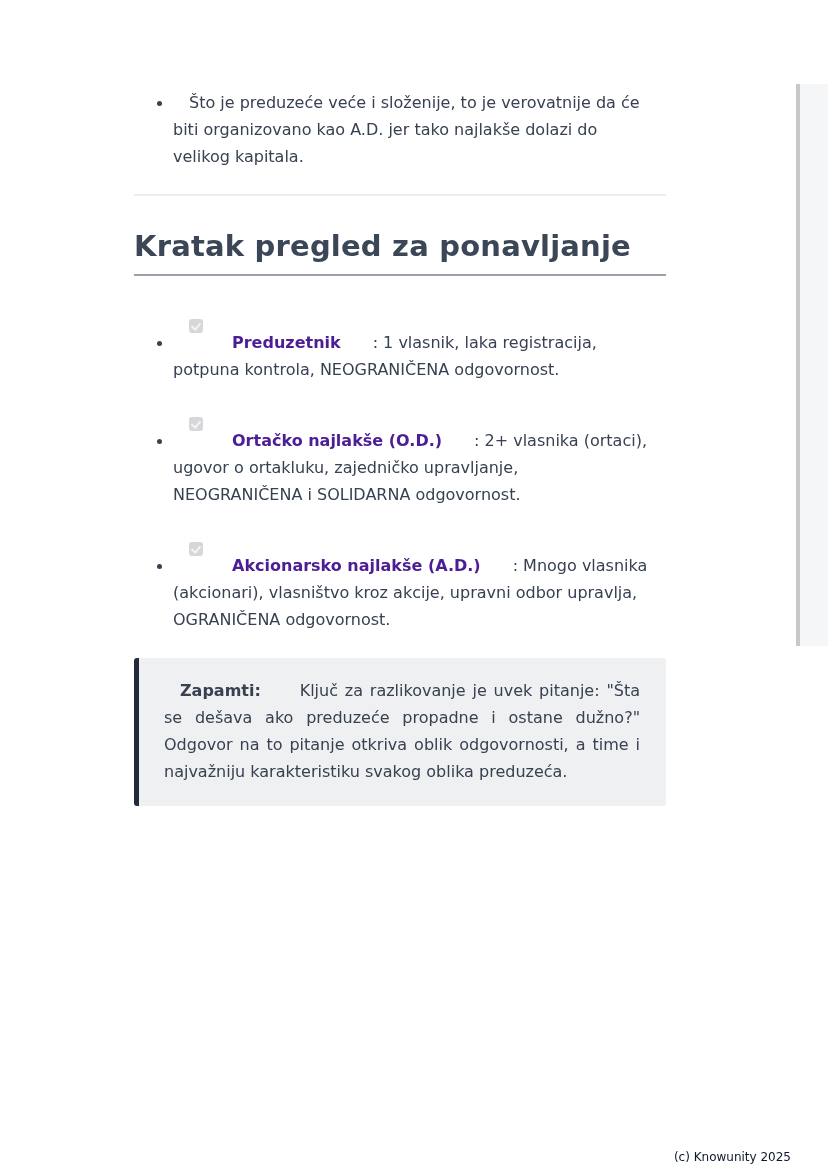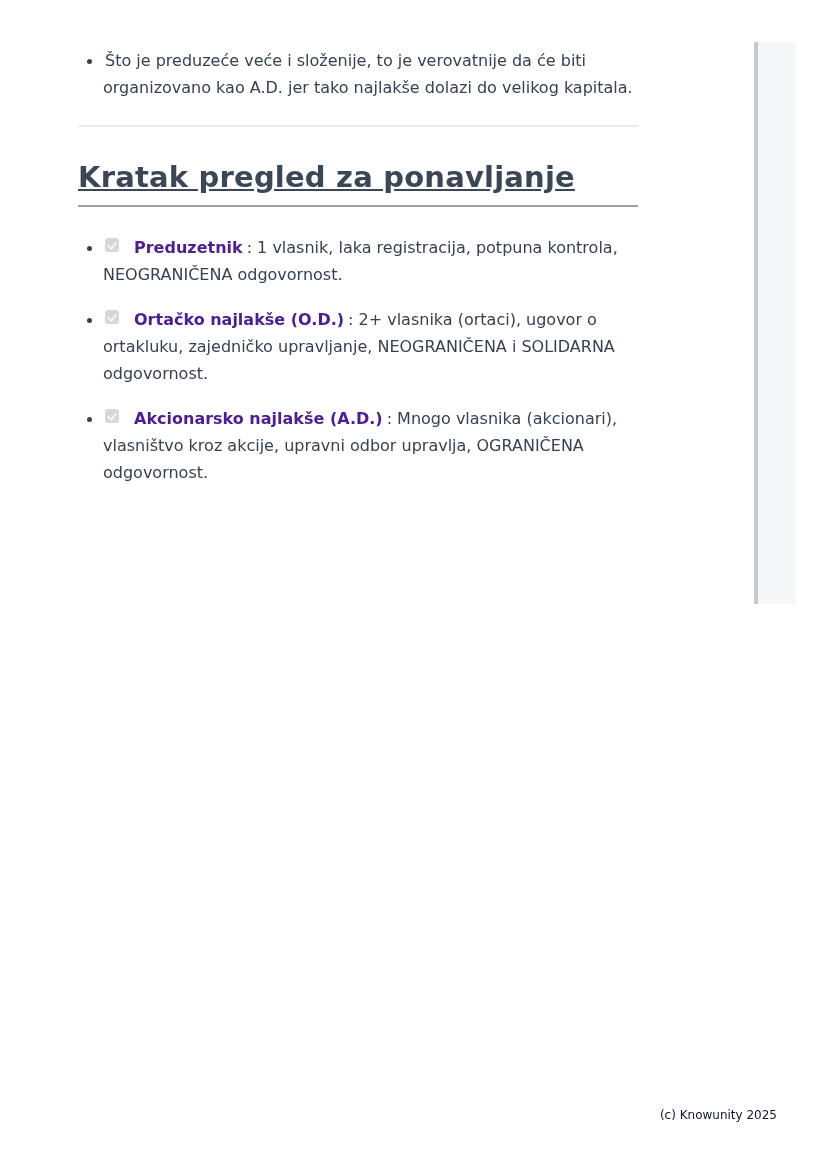--- a/index.html
+++ b/index.html
@@ -1,15 +1,15 @@
 <!DOCTYPE html>
 <html><head>
 <meta charset="utf-8">
 <style>
-  * { margin: 2px; padding: 0; box-sizing: border-box; }
+  * { margin: 16px; padding: 0; box-sizing: border-box; }
   html, body { background: #ffffff; }
   body {
     width: 828px;
     height: 1171px;
     position: relative;
     font-family: "DejaVu Sans", "Liberation Sans", sans-serif;
     color: #374151;
     overflow: hidden;
   }
   .content {
@@ -33,21 +33,20 @@
     margin-top: 24px;
   }
   h1.section-title {
     margin-top: 33px;
     font-size: 29px;
     font-weight: 700;
     color: #3b4657;
     letter-spacing: 0.2px;
     padding-bottom: 11px;
     border-bottom: 2px solid #9aa1a9;
-    text-decoration: underline;
   }
   ul.check-list { margin-top: 27px; }
   ul.check-list li { margin-bottom: 18px; }
   ul.check-list li:last-child { margin-bottom: 0; }
   .checkbox {
     display: inline-block;
     width: 14px;
     height: 14px;
     background: #d5d7d9;
     border-radius: 3px;
@@ -117,18 +116,21 @@
       <span class="checkbox"></span><span class="item-title">Preduzetnik</span><span>: 1 vlasnik, laka registracija, potpuna kontrola, NEOGRANIČENA odgovornost.</span>
     </li>
     <li>
       <span class="checkbox"></span><span class="item-title">Ortačko najlakše (O.D.)</span><span>: 2+ vlasnika (ortaci), ugovor o ortakluku, zajedničko upravljanje, NEOGRANIČENA i SOLIDARNA odgovornost.</span>
     </li>
     <li>
       <span class="checkbox"></span><span class="item-title">Akcionarsko najlakše (A.D.)</span><span>: Mnogo vlasnika (akcionari), vlasništvo kroz akcije, upravni odbor upravlja, OGRANIČENA odgovornost.</span>
     </li>
   </ul>
 
+  <div class="callout">
+    <span class="callout-label">Zapamti:</span><span> Ključ za razlikovanje je uvek pitanje: "Šta se dešava ako preduzeće propadne i ostane dužno?" Odgovor na to pitanje otkriva oblik odgovornosti, a time i najvažniju karakteristiku svakog oblika preduzeća.</span>
+  </div>
 
 </div>
 
 <div class="side-strip"></div>
 
 <div class="page-footer">(c) Knowunity 2025</div>
 
 </body></html>

